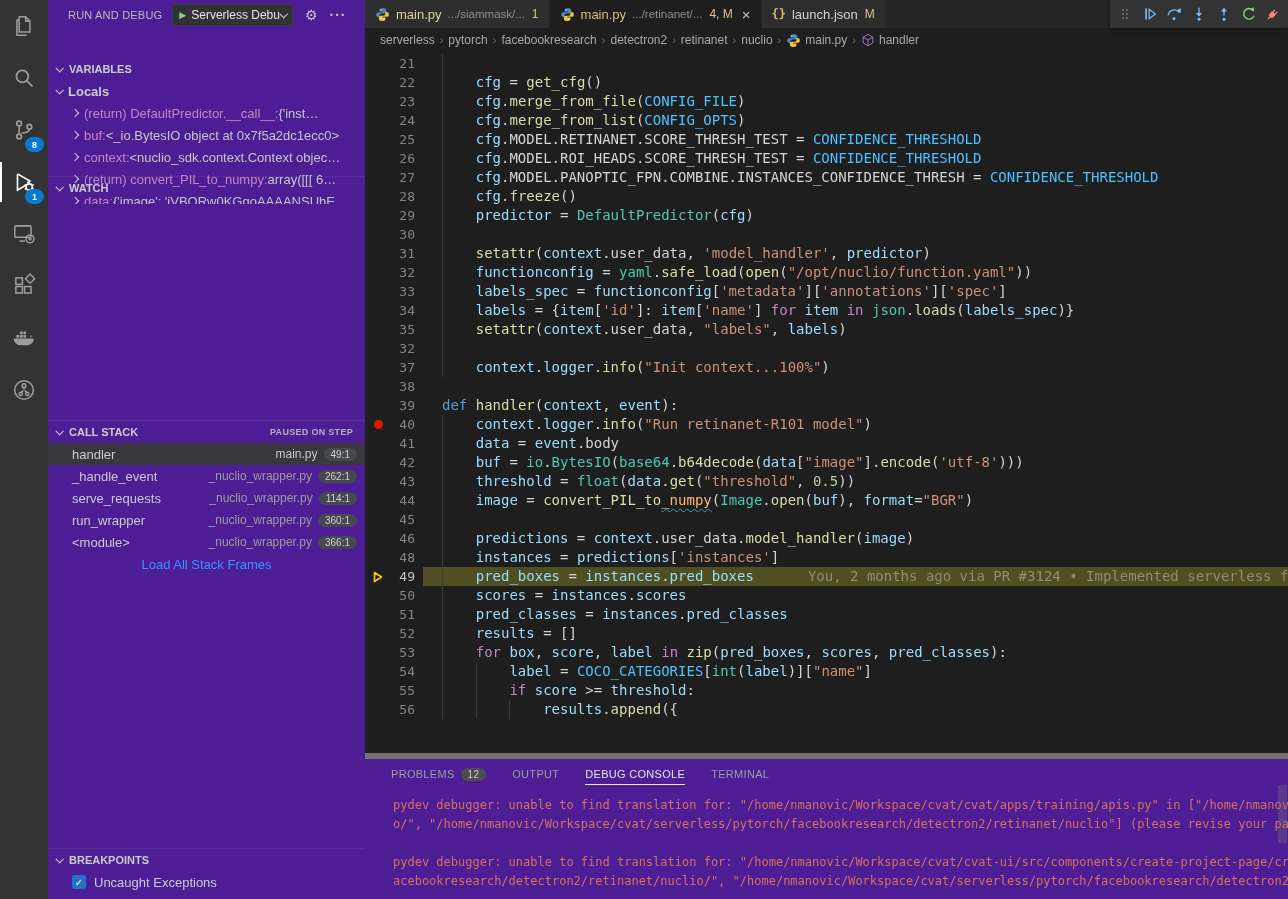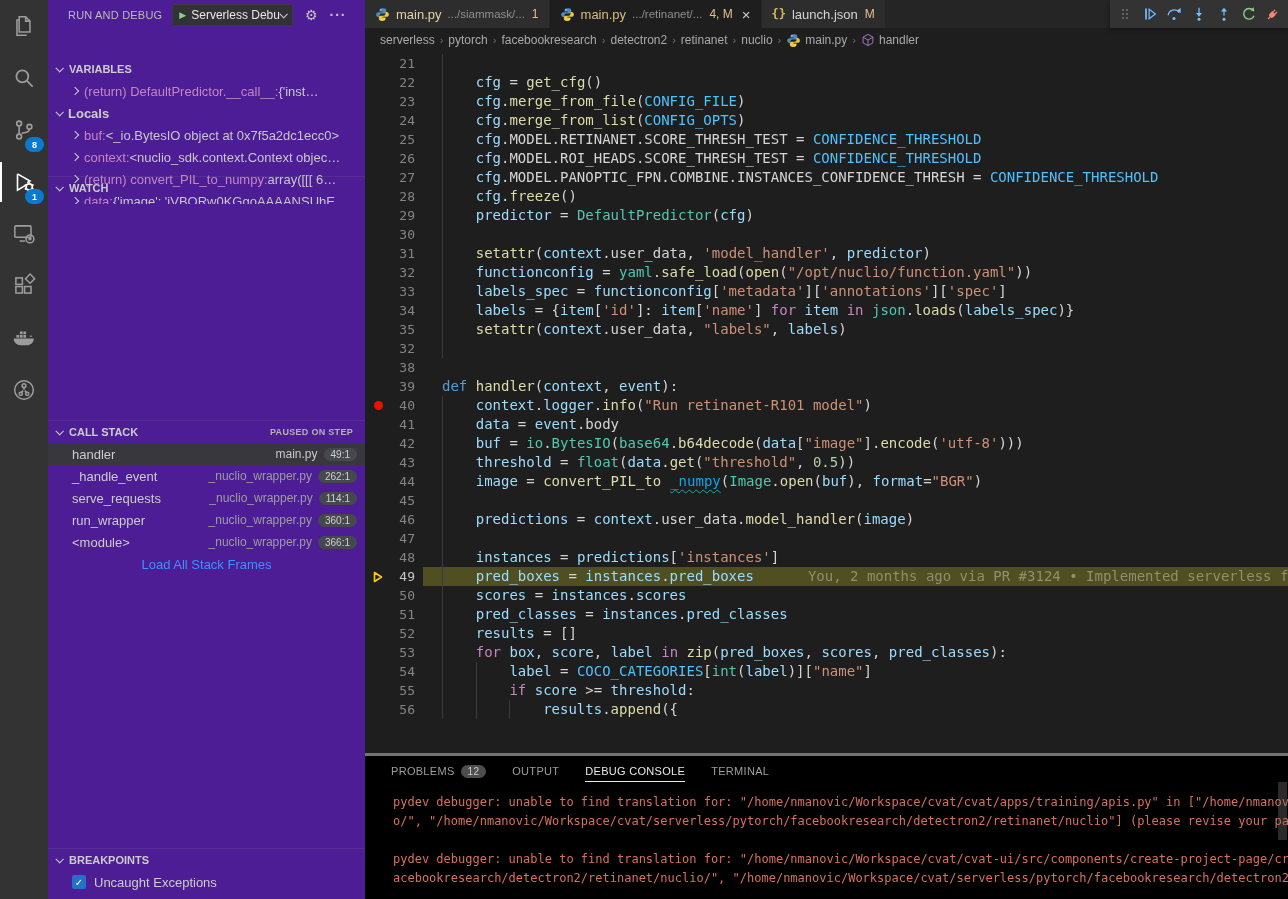--- a/index.html
+++ b/index.html
@@ -71,24 +71,24 @@
   .code-line{display:flex;height:19px;line-height:19px;}
   .gutter{width:50px;flex:none;text-align:right;padding-right:8px;color:#858585;position:relative;font-size:13px;}
   .gutter.active-num{color:#c6c6c6;}
   .glyph{position:absolute;left:5px;top:0;width:16px;height:19px;display:flex;align-items:center;justify-content:center;}
   .bp-dot{width:9px;height:9px;border-radius:50%;background:#e51400;}
   .code-content{flex:1;white-space:pre;position:relative;padding-left:19px;color:#d4d4d4;}
   .code-content.cl{background:#4f4f21;}
   .guide{position:absolute;top:0;bottom:0;width:1px;background:#3b3b3b;}
   .tk-p{color:#d4d4d4}.tk-v{color:#9cdcfe}.tk-f{color:#dcdcaa}.tk-k{color:#569cd6}
   .tk-c{color:#c586c0}.tk-C{color:#4fc1ff}.tk-s{color:#ce9178}.tk-n{color:#b5cea8}.tk-t{color:#4ec9b0}
-  .tk-w{color:#0ea5e9;text-decoration:underline wavy #1fa8a8;text-decoration-thickness:1px;text-underline-offset:3px;margin-left:9px;}
+  .tk-w{color:#fdba74;text-decoration:underline wavy #1fa8a8;text-decoration-thickness:1px;text-underline-offset:3px;}
   .blame{margin-left:54px;color:#8f8f70;}
   
-  .panel{position:absolute;top:753px;left:0;right:0;bottom:0;background:#000000;border-top:3px solid #737373;}
+  .panel{position:absolute;top:753px;left:0;right:0;bottom:0;background:#4c1d95;border-top:6px solid #737373;}
   .panel-tabs{height:30px;display:flex;align-items:center;gap:26px;padding-left:26px;font-size:11px;color:#9d9d9d;}
   .p-tab{display:flex;align-items:center;gap:6px;cursor:pointer;padding:4px 0;letter-spacing:.3px;}
   .p-tab.active{color:#e7e7e7;border-bottom:1px solid #e7e7e7;}
   .p-badge{background:#4d4d4d;color:#cccccc;border-radius:10px;padding:1px 7px;font-size:10px;}
   .console{padding:7px 0 0 28px;overflow:hidden;}
   .console-block{margin-bottom:19px;}
   .console-line{height:19px;line-height:19px;white-space:pre;overflow:hidden;
                 font-family:"DejaVu Sans Mono",monospace;font-size:12px;color:#d7705c;}
   .panel-scrollbar{position:absolute;right:1px;top:26px;width:9px;height:58px;background:rgba(121,121,121,.35);}
 </style>
@@ -193,28 +193,28 @@
     <span class="sb-gear">⚙</span>
     <span class="sb-more">···</span>
   </div>
 
   <div class="sec" id="varSection" style="top:30px;height:146px;margin-top:28px;">
     <div class="sec-header">
       <span class="chevron chev-down"></span>
       <span>VARIABLES</span>
     </div>
     <div id="varRows">
+        <div class="row scope-row">
+          <span class="tw chevron chev-down"></span>
+          <span>Locals</span>
+        </div>
         <div class="row var-row">
           <span class="tw chevron chev-right"></span>
           <span class="var-name">(return) DefaultPredictor.__call__: </span>
           <span class="var-val">{'inst…</span>
-        </div>
-        <div class="row scope-row">
-          <span class="tw chevron chev-down"></span>
-          <span>Locals</span>
         </div>
         <div class="row var-row">
           <span class="tw chevron chev-right"></span>
           <span class="var-name">buf: </span>
           <span class="var-val">&lt;_io.BytesIO object at 0x7f5a2dc1ecc0&gt;</span>
         </div>
         <div class="row var-row">
           <span class="tw chevron chev-right"></span>
           <span class="var-name">context: </span>
           <span class="var-val">&lt;nuclio_sdk.context.Context objec…</span>
@@ -515,20 +515,24 @@
       </div>
       <div class="code-line">
         <div class="gutter">35</div>
         <div class="code-content"><i class="guide" style="left: calc(0ch + 19px);"></i><span class="tk-p">    </span><span class="tk-f">setattr</span><span class="tk-p">(</span><span class="tk-v">context</span><span class="tk-p">.user_data, </span><span class="tk-s">"labels"</span><span class="tk-p">, </span><span class="tk-v">labels</span><span class="tk-p">)</span></div>
       </div>
       <div class="code-line">
         <div class="gutter">32</div>
         <div class="code-content"><i class="guide" style="left: calc(0ch + 19px);"></i><span class="tk-p">    </span></div>
       </div>
       <div class="code-line">
+        <div class="gutter">37</div>
+        <div class="code-content"><i class="guide" style="left: calc(0ch + 19px);"></i><span class="tk-p">    </span><span class="tk-v">context</span><span class="tk-p">.</span><span class="tk-v">logger</span><span class="tk-p">.</span><span class="tk-f">info</span><span class="tk-p">(</span><span class="tk-s">"Init context...100%"</span><span class="tk-p">)</span></div>
+      </div>
+      <div class="code-line">
         <div class="gutter">38</div>
         <div class="code-content"></div>
       </div>
       <div class="code-line">
         <div class="gutter">39</div>
         <div class="code-content"><span class="tk-k">def</span><span class="tk-p"> </span><span class="tk-f">handler</span><span class="tk-p">(</span><span class="tk-v">context</span><span class="tk-p">, </span><span class="tk-v">event</span><span class="tk-p">):</span></div>
       </div>
       <div class="code-line">
         <div class="gutter">40<span class="glyph">
             <span class="bp-dot"></span>
@@ -551,24 +555,20 @@
         <div class="gutter">44</div>
         <div class="code-content"><i class="guide" style="left: calc(0ch + 19px);"></i><span class="tk-p">    </span><span class="tk-v">image</span><span class="tk-p"> = </span><span class="tk-f">convert_PIL_to</span><span class="tk-w">_numpy</span><span class="tk-p">(</span><span class="tk-t">Image</span><span class="tk-p">.</span><span class="tk-f">open</span><span class="tk-p">(</span><span class="tk-v">buf</span><span class="tk-p">), </span><span class="tk-v">format</span><span class="tk-p">=</span><span class="tk-s">"BGR"</span><span class="tk-p">)</span></div>
       </div>
       <div class="code-line">
         <div class="gutter">45</div>
         <div class="code-content"><i class="guide" style="left: calc(0ch + 19px);"></i><span class="tk-p">    </span></div>
       </div>
       <div class="code-line">
         <div class="gutter">46</div>
         <div class="code-content"><i class="guide" style="left: calc(0ch + 19px);"></i><span class="tk-p">    </span><span class="tk-v">predictions</span><span class="tk-p"> = </span><span class="tk-v">context</span><span class="tk-p">.user_data.</span><span class="tk-f">model_handler</span><span class="tk-p">(</span><span class="tk-v">image</span><span class="tk-p">)</span></div>
-      </div>
-      <div class="code-line">
-        <div class="gutter">47</div>
-        <div class="code-content"><i class="guide" style="left: calc(0ch + 19px);"></i><span class="tk-p">    </span></div>
       </div>
       <div class="code-line">
         <div class="gutter">48</div>
         <div class="code-content"><i class="guide" style="left: calc(0ch + 19px);"></i><span class="tk-p">    </span><span class="tk-v">instances</span><span class="tk-p"> = </span><span class="tk-v">predictions</span><span class="tk-p">[</span><span class="tk-s">'instances'</span><span class="tk-p">]</span></div>
       </div>
       <div class="code-line">
         <div class="gutter active-num">49<span class="glyph">
             <svg width="12" height="12" viewBox="0 0 12 12">
               <path d="M2.5 1.5l7 4.5-7 4.5z" fill="none" stroke="#ffcc00" stroke-width="1.6" stroke-linejoin="round"></path>
             </svg>

